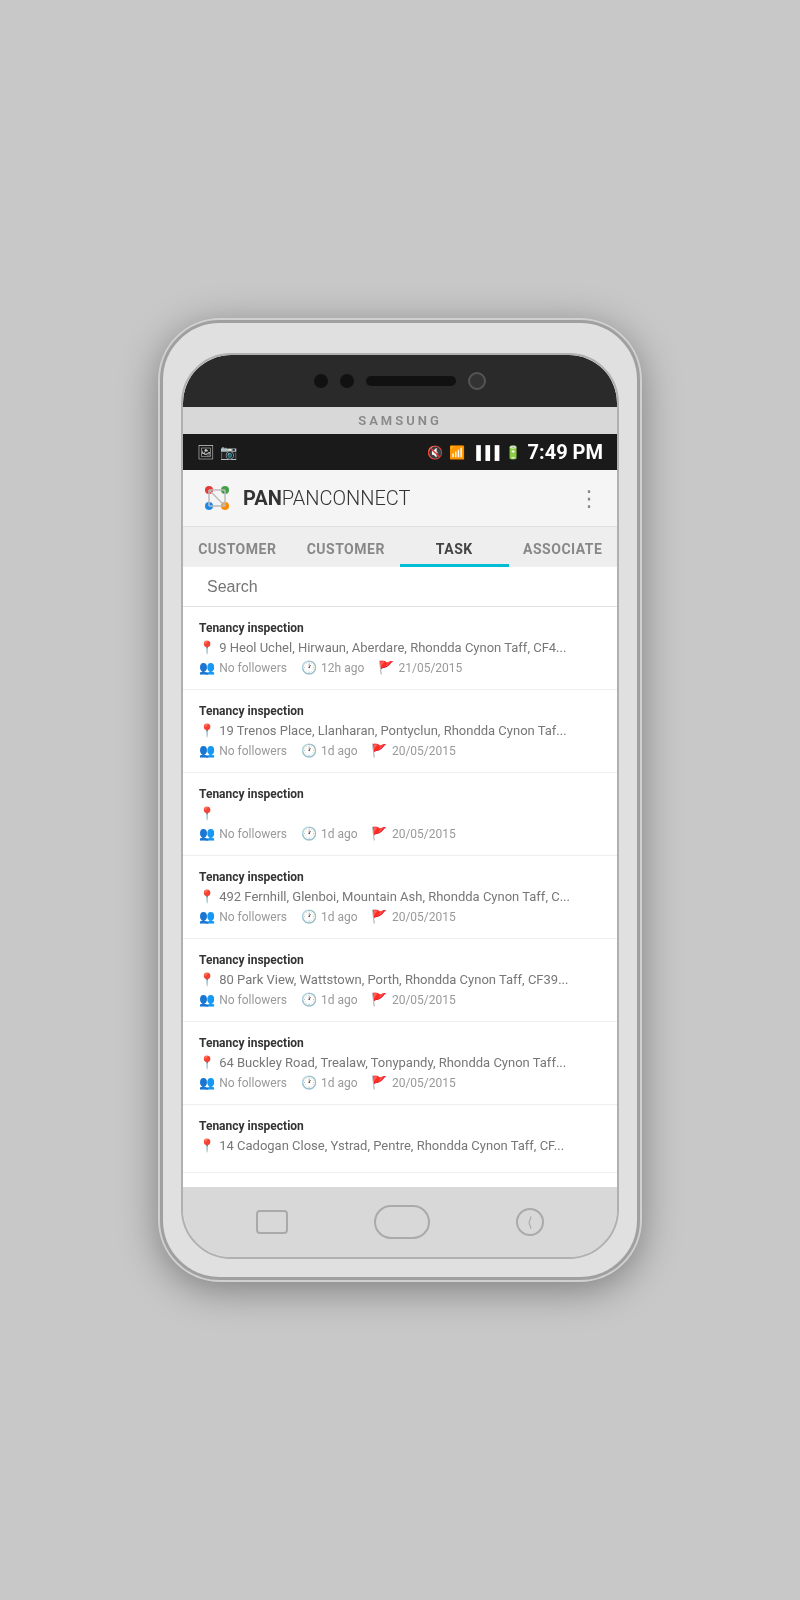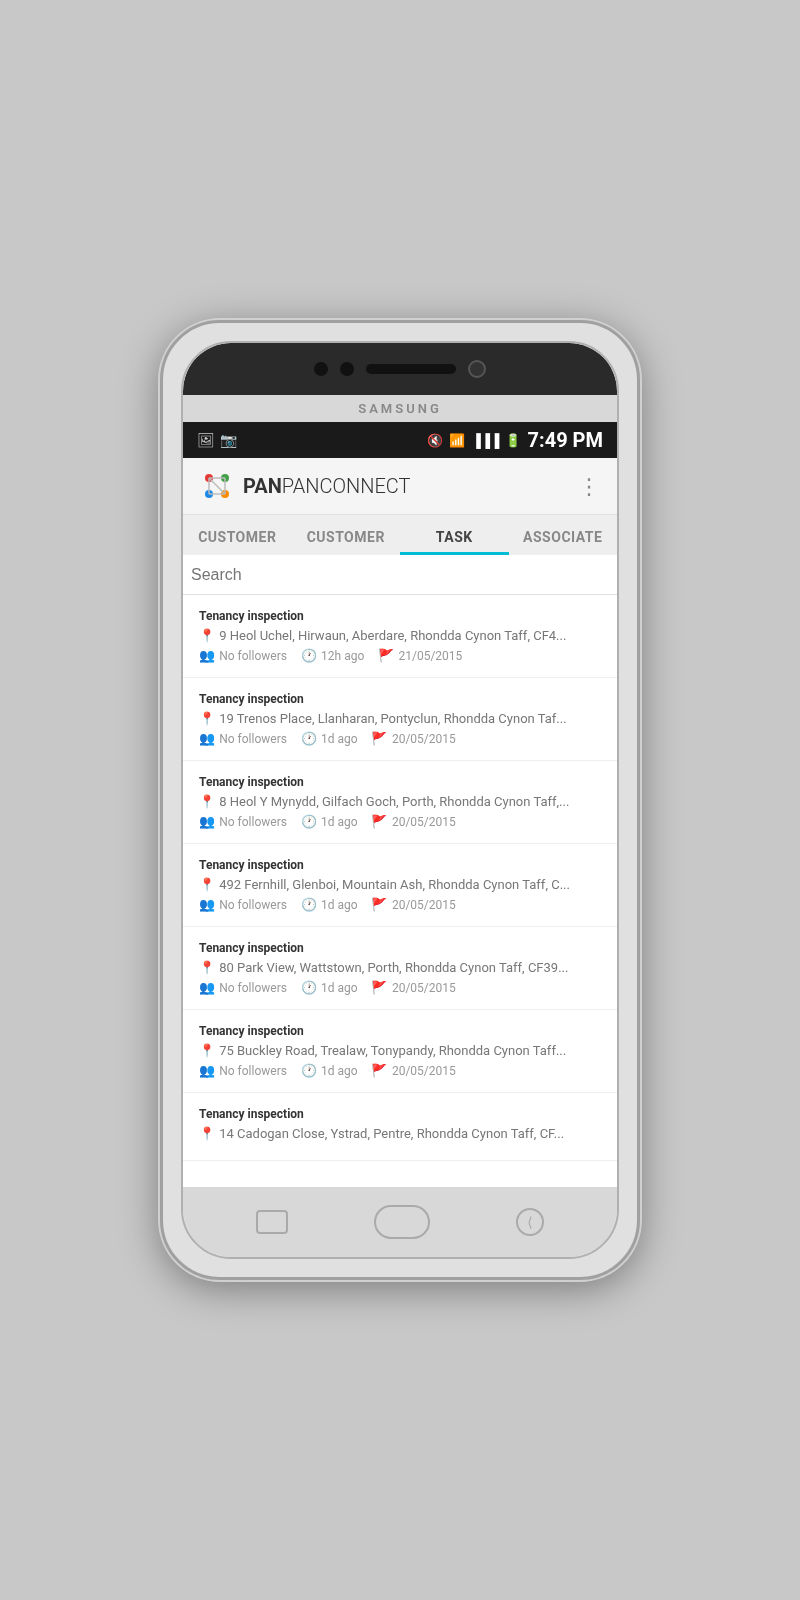--- a/index.html
+++ b/index.html
@@ -29,20 +29,21 @@
     .phone-inner {
       width: 100%;
       height: 100%;
       background: #e8e8e8;
       border-radius: 50px;
       border: 2px solid #b0b0b0;
       display: flex;
       flex-direction: column;
       overflow: hidden;
       position: relative;
+      margin-top: 12px;
     }
 
     
     .phone-top-hardware {
       background: #2a2a2a;
       height: 52px;
       display: flex;
       align-items: center;
       justify-content: center;
       gap: 12px;
@@ -199,21 +200,21 @@
       bottom: 0;
       left: 0;
       right: 0;
       height: 3px;
       background: #00bcd4;
     }
 
     
     .search-bar {
       background: #fff;
-      padding: 10px 8px;
+      padding: 10px 24px;
       border-bottom: 1px solid #e0e0e0;
       flex-shrink: 0;
     }
 
     .search-input {
       width: 100%;
       border: none;
       outline: none;
       font-size: 16px;
       color: #aaa;
@@ -428,21 +429,20 @@
         <div class="meta-item">
           <span class="meta-icon">🚩</span>
           <span>20/05/2015</span>
         </div>
       </div>
     </div>
           <div class="task-item">
       <div class="task-title">Tenancy inspection</div>
       <div class="task-address">
         <span style="color:#999;font-size:13px;">📍</span>
-        <span>8 Heol Y Mynydd, Gilfach Goch, Porth, Rhondda Cynon Taff,...</span>
       </div>
       <div class="task-meta">
         <div class="meta-item">
           <span class="meta-icon">👥</span>
           <span>No followers</span>
         </div>
         <div class="meta-item">
           <span class="meta-icon">🕐</span>
           <span>1d ago</span>
         </div>
@@ -491,21 +491,21 @@
         <div class="meta-item">
           <span class="meta-icon">🚩</span>
           <span>20/05/2015</span>
         </div>
       </div>
     </div>
           <div class="task-item">
       <div class="task-title">Tenancy inspection</div>
       <div class="task-address">
         <span style="color:#999;font-size:13px;">📍</span>
-        <span>75 Buckley Road, Trealaw, Tonypandy, Rhondda Cynon Taff...</span>
+        <span>64 Buckley Road, Trealaw, Tonypandy, Rhondda Cynon Taff...</span>
       </div>
       <div class="task-meta">
         <div class="meta-item">
           <span class="meta-icon">👥</span>
           <span>No followers</span>
         </div>
         <div class="meta-item">
           <span class="meta-icon">🕐</span>
           <span>1d ago</span>
         </div>

